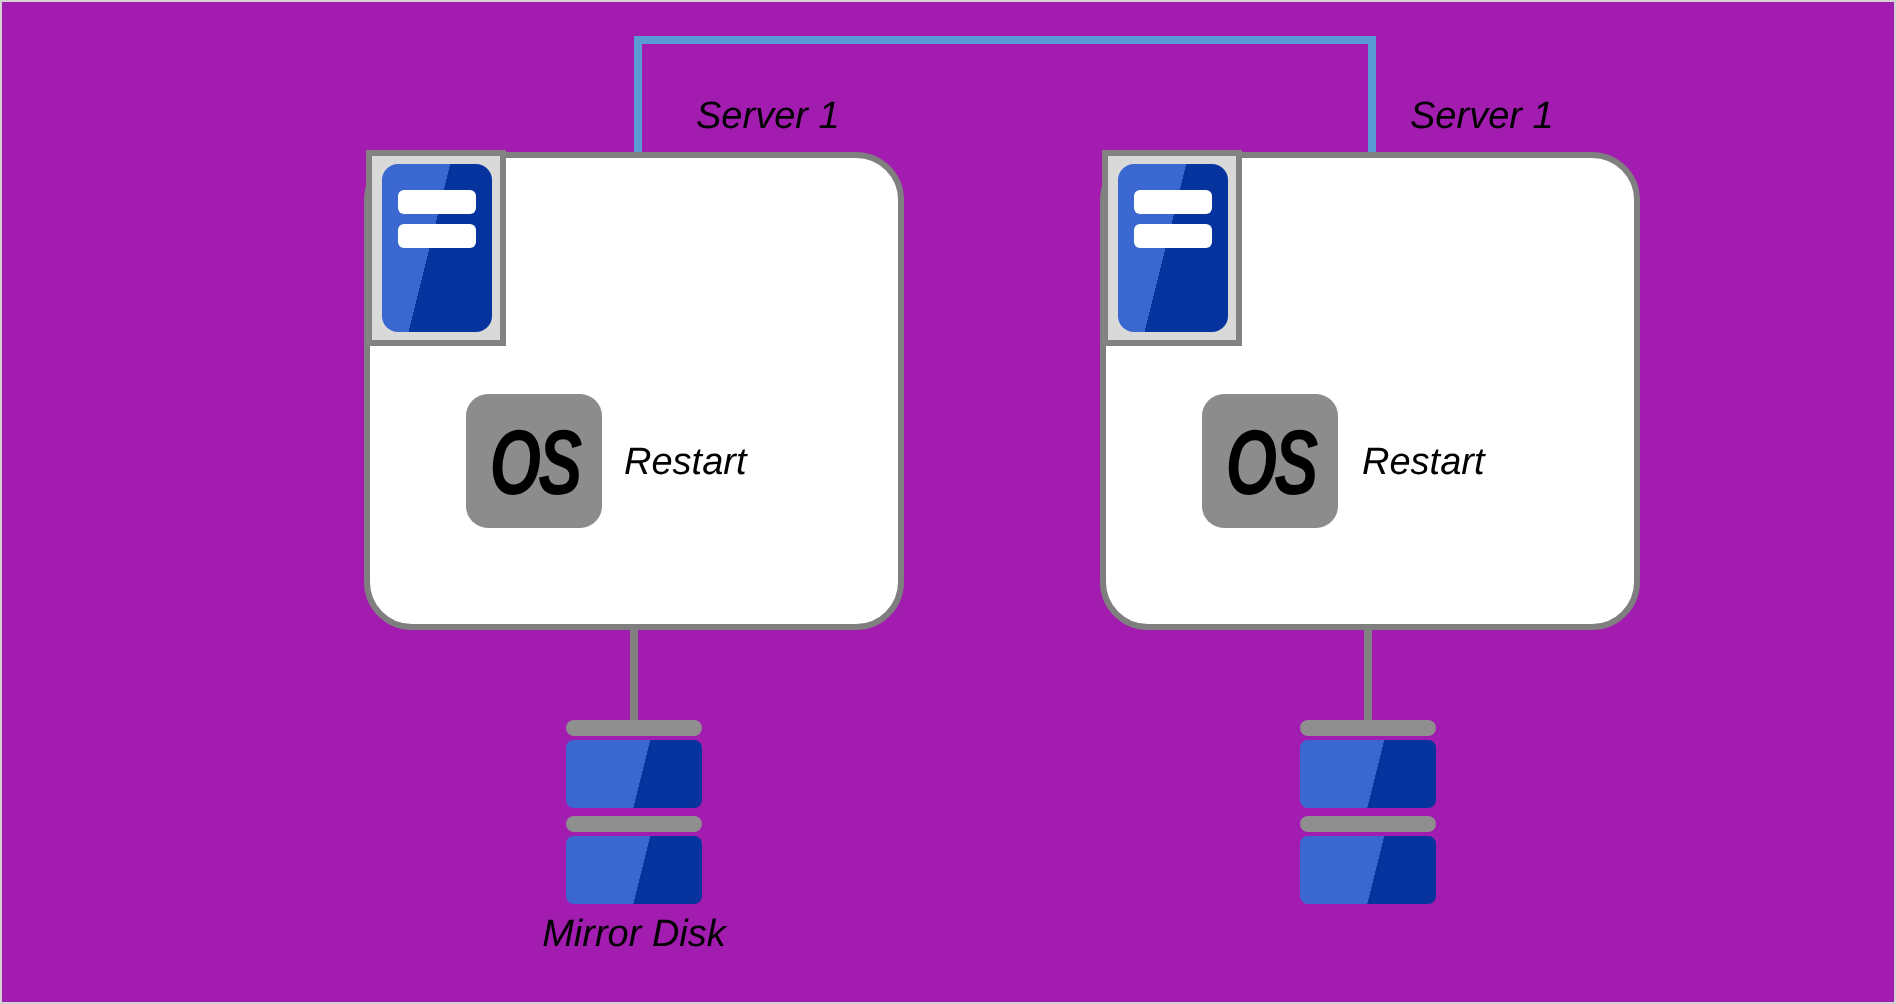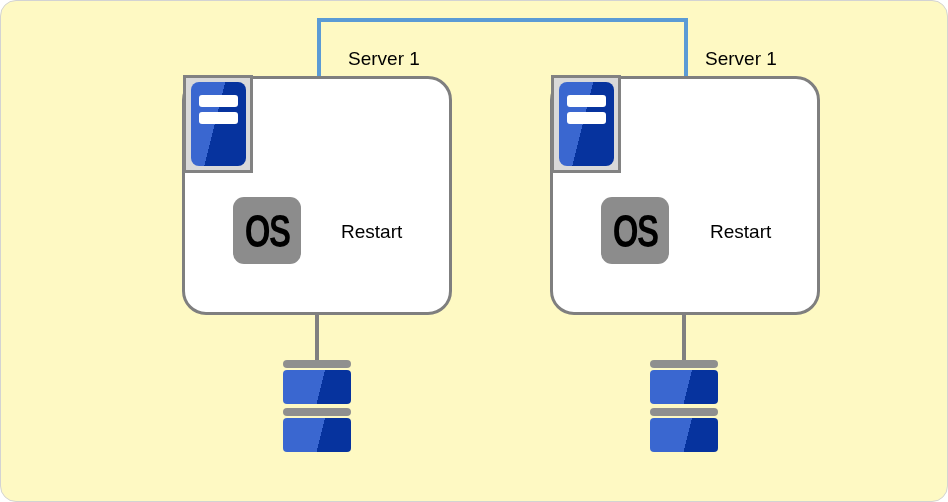--- a/index.html
+++ b/index.html
@@ -1,18 +1,18 @@
 <!DOCTYPE html>
 <html style="--link-blue: #5B9BD5; --outline-gray: #7f7f7f; --connector-gray: #808080; --frame-fill: #d9d9d9; --frame-border: #828282; --badge-gray: #8c8c8c; --disk-bar-gray: #8f8f8f; --blue-light: #3a67d0; --blue-dark: #06339e; --text: #000000; --canvas-border: #d3d3d3;"><head>
 <meta charset="utf-8">
 <style>
   html,body{margin:0;padding:0;background:#fff;font-family:"Liberation Sans",sans-serif;}
   .canvas{
-    position:relative;width:946px;height:500px;background:#fef9c3;
-    border:1px solid var(--canvas-border,#d3d3d3);border-radius:16px;overflow:hidden;
+    position:relative;width:946px;height:500px;background:#a21caf;
+    border:1px solid var(--canvas-border,#d3d3d3);border-radius:0;overflow:hidden;font-style:italic;
   }
   
   .link{position:absolute;background:var(--link-blue,#5B9BD5);}
   .link-h{left:316px;top:17px;width:371px;height:4px;}
   .link-v1{left:316px;top:17px;width:4px;height:58px;}
   .link-v2{left:683px;top:17px;width:4px;height:58px;}
   
   .server-box{
     position:absolute;top:75px;width:270px;height:239px;background:#fff;
     border:3px solid var(--outline-gray,#7f7f7f);border-radius:24px;box-sizing:border-box;
@@ -43,21 +43,21 @@
   .os-badge{
     position:absolute;top:196px;width:68px;height:67px;border-radius:11px;
     background:var(--badge-gray,#8c8c8c);display:flex;align-items:center;justify-content:center;
   }
   .b1{left:232px;}
   .b2{left:600px;}
   .os-badge span{
     font-size:46px;font-weight:bold;color:#000;letter-spacing:-2px;
     transform:scaleX(.72);line-height:1;
   }
-  .action-label{position:absolute;top:220px;font-size:19px;color:var(--text,#000);white-space:nowrap;margin-left:29px;}
+  .action-label{position:absolute;top:220px;font-size:19px;color:var(--text,#000);white-space:nowrap;}
   .a1{left:311px;}
   .a2{left:680px;}
   
   .drop{position:absolute;top:314px;width:4px;height:46px;background:var(--connector-gray,#808080);}
   .d1{left:314px;}
   .d2{left:681px;}
   
   .disk{position:absolute;top:359px;width:68px;height:93px;}
   .disk1{left:282px;}
   .disk2{left:649px;}
@@ -120,14 +120,15 @@
     <div class="bar bar2"></div>
     <div class="platter p2"></div>
   </div>
   <div class="disk disk2">
     <div class="bar bar1"></div>
     <div class="platter p1"></div>
     <div class="bar bar2"></div>
     <div class="platter p2"></div>
   </div>
 
+  <div class="disk-label">Mirror Disk</div>
 
 </div>
 
 </body></html>

